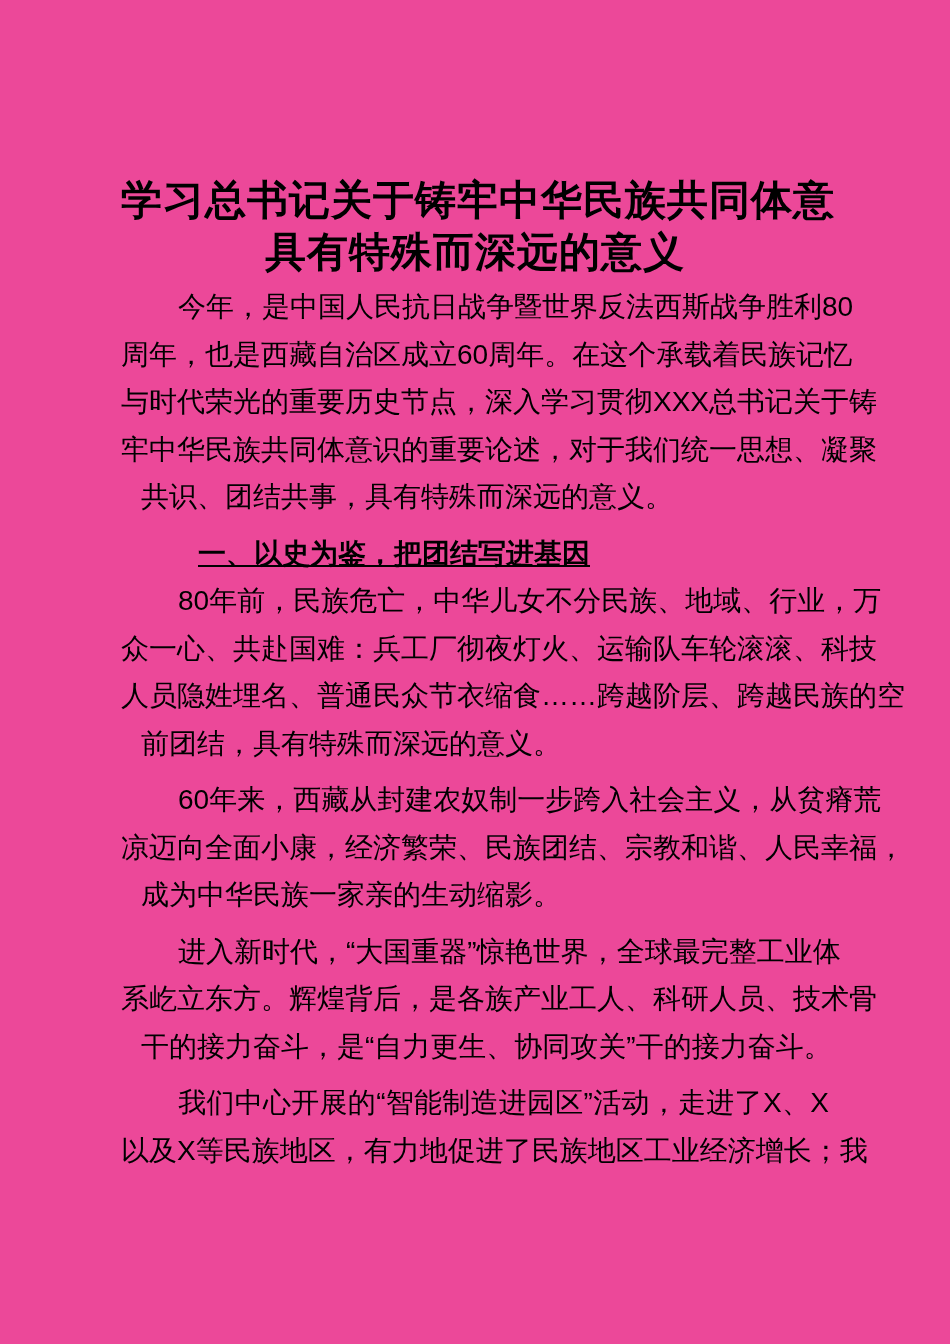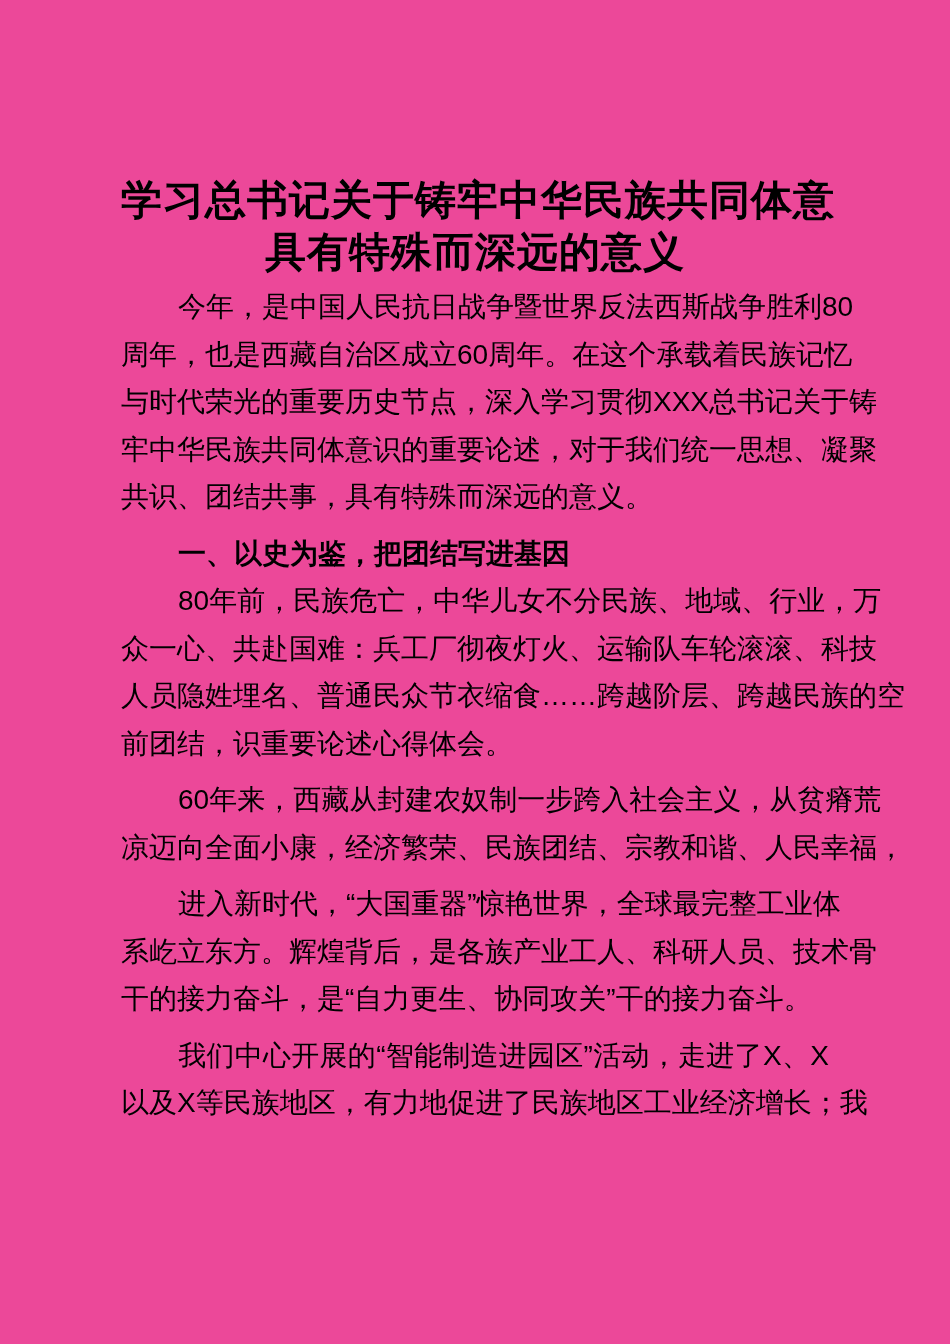--- a/index.html
+++ b/index.html
@@ -32,29 +32,30 @@
   }
   .title-line { white-space: nowrap; }
   .para {
     font-size: 28px;
     line-height: 47.5px;
     margin: 0 0 9px 0;
   }
   .para.heading {
     font-weight: 700;
     margin-bottom: 0;
+    text-decoration: underline;
   }
   .line { height: 47.5px; overflow: visible; }
   .line.fill {
     display: flex;
     justify-content: space-between;
   }
   .line.fill .ch { flex: 0 0 auto; }
   .line.fill .ind { flex: 0 0 57px; width: 57px; }
-  .line.left { white-space: nowrap; }
+  .line.left { white-space: nowrap; margin-left: 20px; }
   .line.left.indent { padding-left: 57px; }
 </style>
 </head>
 <body>
 
 <div class="page">
   <div class="doc">
     <div class="title">
       <div class="title-line">学习总书记关于铸牢中华民族共同体意</div>
       <div class="title-line">具有特殊而深远的意义</div>
@@ -265,21 +266,21 @@
             <span class="ch">阶</span>
             <span class="ch">层</span>
             <span class="ch">、</span>
             <span class="ch">跨</span>
             <span class="ch">越</span>
             <span class="ch">民</span>
             <span class="ch">族</span>
             <span class="ch">的</span>
             <span class="ch">空</span>
           </div>
-          <div class="line left">前团结，识重要论述心得体会。</div>
+          <div class="line left">前团结，具有特殊而深远的意义。</div>
         </div>
         <div class="para">
           <div class="line fill">
             <span class="ind"></span>
             <span class="ch">60</span>
             <span class="ch"> </span>
             <span class="ch">年</span>
             <span class="ch">来</span>
             <span class="ch">，</span>
             <span class="ch">西</span>
@@ -327,20 +328,21 @@
             <span class="ch">教</span>
             <span class="ch">和</span>
             <span class="ch">谐</span>
             <span class="ch">、</span>
             <span class="ch">人</span>
             <span class="ch">民</span>
             <span class="ch">幸</span>
             <span class="ch">福</span>
             <span class="ch">，</span>
           </div>
+          <div class="line left">成为中华民族一家亲的生动缩影。</div>
         </div>
         <div class="para">
           <div class="line fill">
             <span class="ind"></span>
             <span class="ch">进</span>
             <span class="ch">入</span>
             <span class="ch">新</span>
             <span class="ch">时</span>
             <span class="ch">代</span>
             <span class="ch">，</span>

